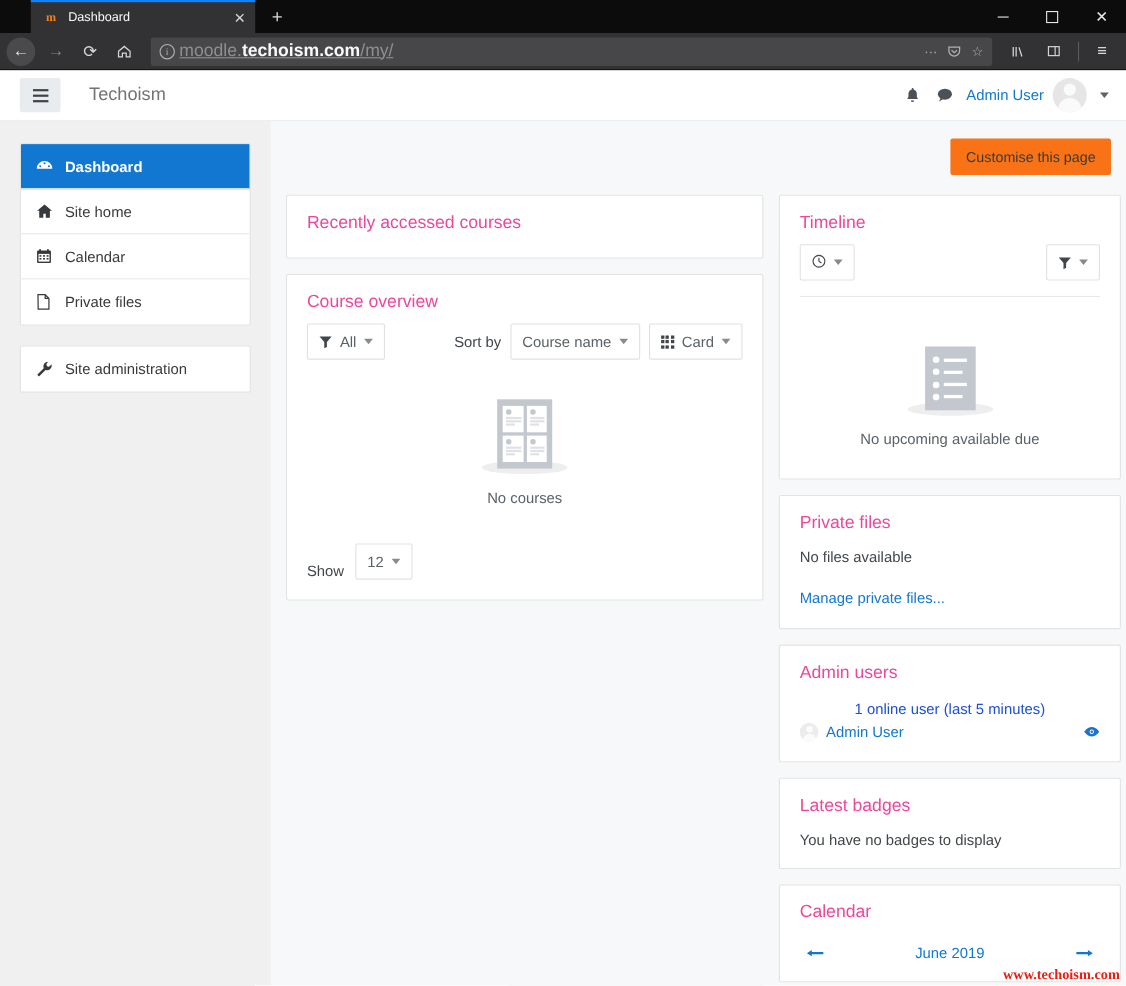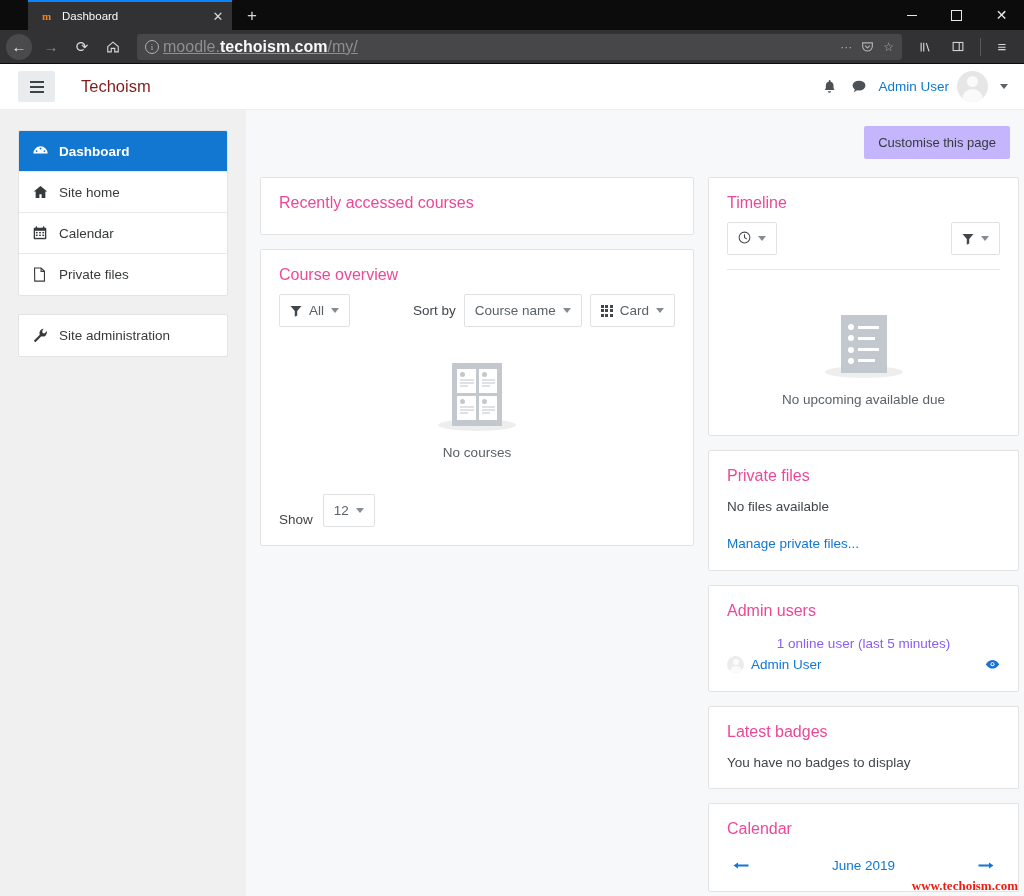--- a/index.html
+++ b/index.html
@@ -94,21 +94,21 @@
     height: 46px; background: #ffffff; display: flex; align-items: center;
     padding: 0 14px 0 18px; border-bottom: 1px solid #eceeef;
   }
   .burger {
     width: 37px; height: 31px; background: #e9ecef; border-radius: 2px;
     display: flex; align-items: center; justify-content: center;
     flex-direction: column; gap: 3px;
   }
   .burger i { display: block; width: 14px; height: 2px; background: #3f4348; }
   .brand {
-    margin-left: 26px; font-size: 16.5px; color: #7f1d1d; font-weight: normal;
+    margin-left: 26px; font-size: 16.5px; color: #737373; font-weight: normal;
   }
   .header-right { margin-left: auto; display: flex; align-items: center; gap: 0; }
   .hdr-icon {
     width: 30px; height: 30px; display: flex; align-items: center;
     justify-content: center; color: #4b5157;
   }
   .username { color: #1177d1; font-size: 13.5px; margin: 0 8px 0 4px; }
   .avatar {
     width: 31px; height: 31px; border-radius: 50%; background: #e6e6e6;
     position: relative; overflow: hidden; flex: none;
@@ -147,21 +147,21 @@
     width: 22px; display: flex; align-items: center; justify-content: flex-start;
     color: #373a3c; font-size: 13px; flex: none;
   }
   .navitem.active .ni-icon { color: #ffffff; }
   .navitem .ni-label { margin-left: 4px; }
 
   
   .main { flex: 1; padding: 16px 14px 0 14px; min-width: 0; }
   .customise-row { display: flex; justify-content: flex-end; margin-bottom: 18px; }
   .btn-customise {
-    background: #c4b5fd; color: #373a3c; font-size: 13px; border: none;
+    background: #f97316; color: #373a3c; font-size: 13px; border: none;
     padding: 9px 14px; border-radius: 2px; font-family: inherit;
   }
   .columns { display: flex; gap: 14px; align-items: flex-start; }
   .col-left { width: 434px; flex: none; }
   .col-right { width: 311px; flex: none; }
 
   .card {
     background: #ffffff; border: 1px solid #e3e3e3; border-radius: 2px;
     margin-bottom: 14px; padding: 16px 18px 18px 18px;
   }
@@ -230,21 +230,21 @@
 
   .tl-controls {
     display: flex; align-items: center; justify-content: space-between;
     margin: 10px 0 14px 0;
   }
   .divider { height: 1px; background: #e6e8ea; margin: 0 0 4px 0; }
 
   .plain-text { font-size: 13.5px; color: #41464b; margin: 14px 0 0 0; }
   .link { color: #1177d1; font-size: 13.5px; display: inline-block; margin-top: 22px; }
 
-  .online-count { font-size: 13.5px; color: #8b5cf6; text-align: center; margin-top: 16px; }
+  .online-count { font-size: 13.5px; color: #1d4ed8; text-align: center; margin-top: 16px; }
   .online-row { display: flex; align-items: center; margin-top: 5px; }
   .mini-avatar {
     width: 17px; height: 17px; border-radius: 50%; background: #ececec;
     position: relative; overflow: hidden; flex: none;
   }
   .mini-avatar::before {
     content: ""; position: absolute; width: 6px; height: 6px; border-radius: 50%;
     background: #fbfbfb; left: 5.5px; top: 2.5px;
   }
   .mini-avatar::after {

